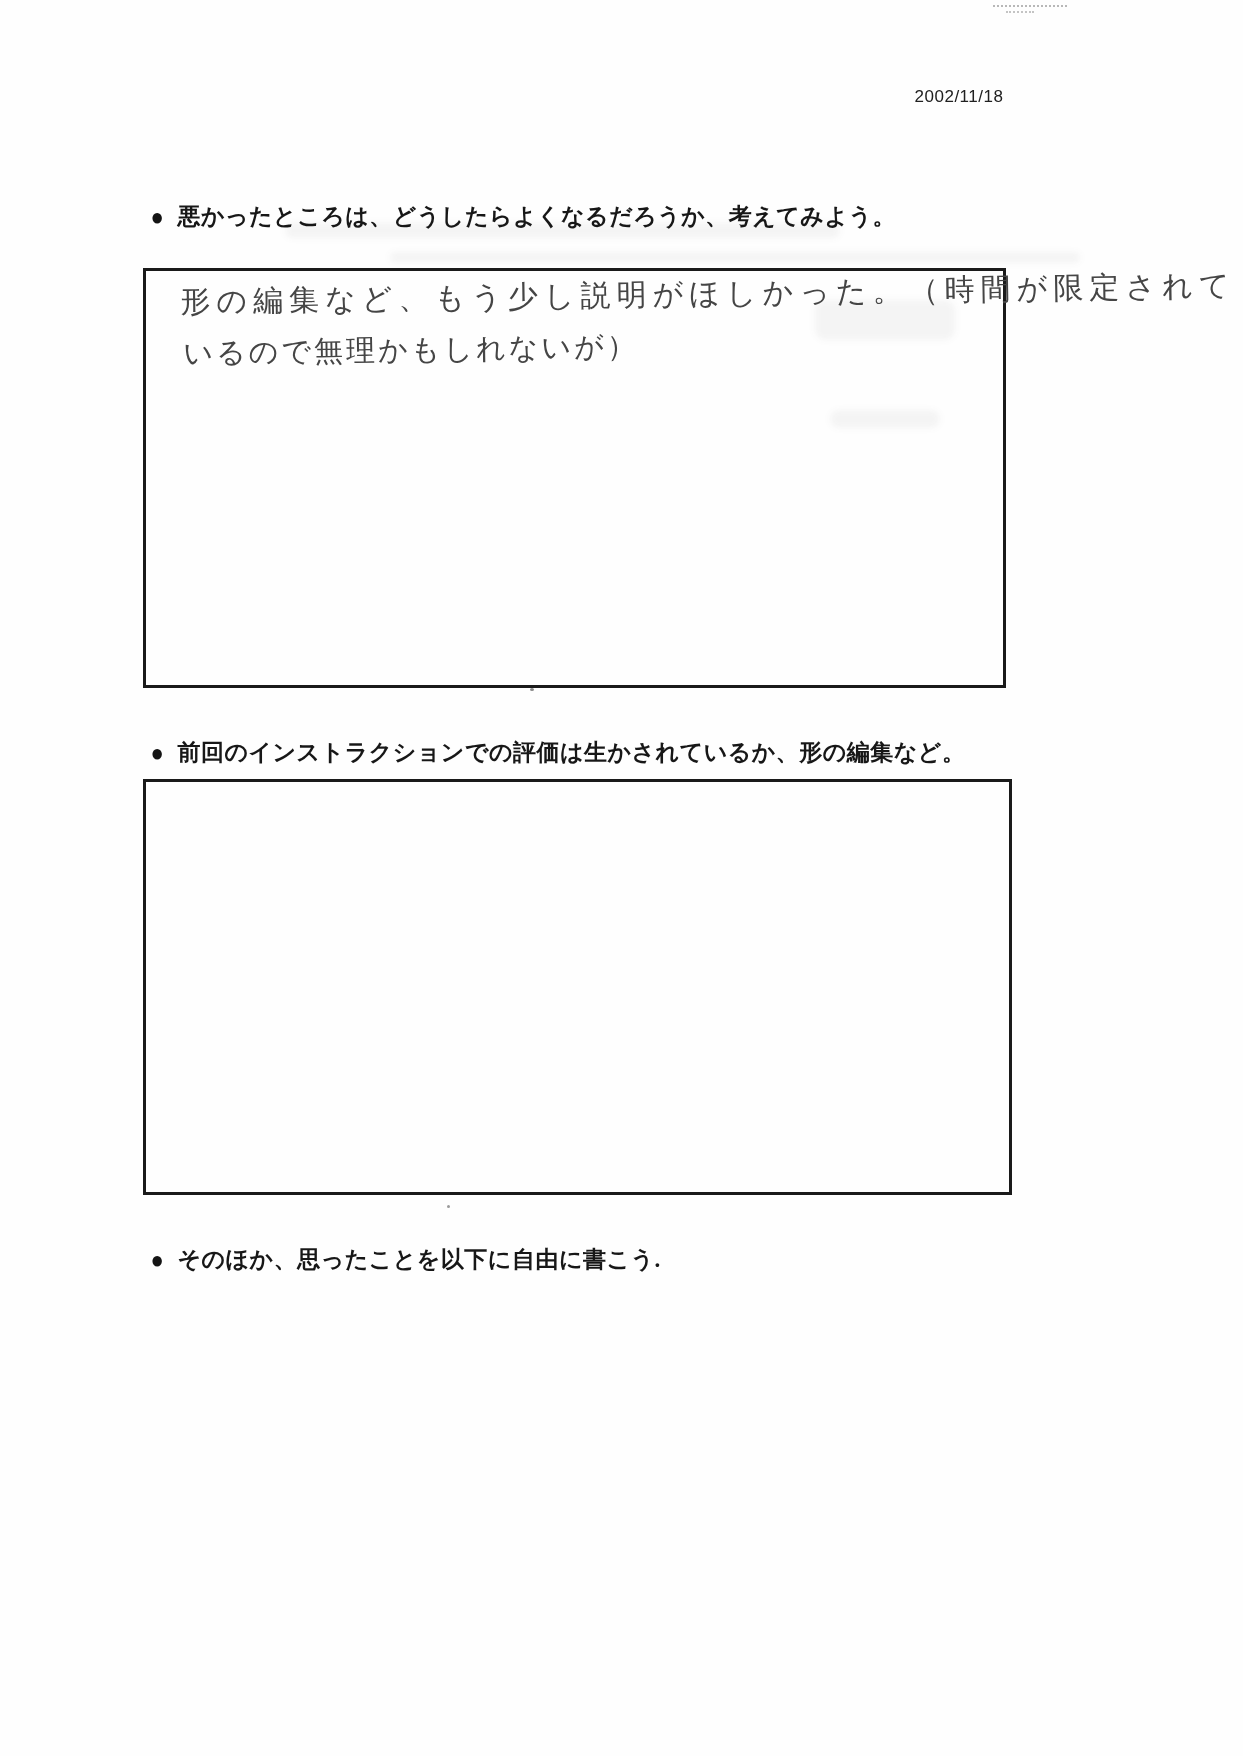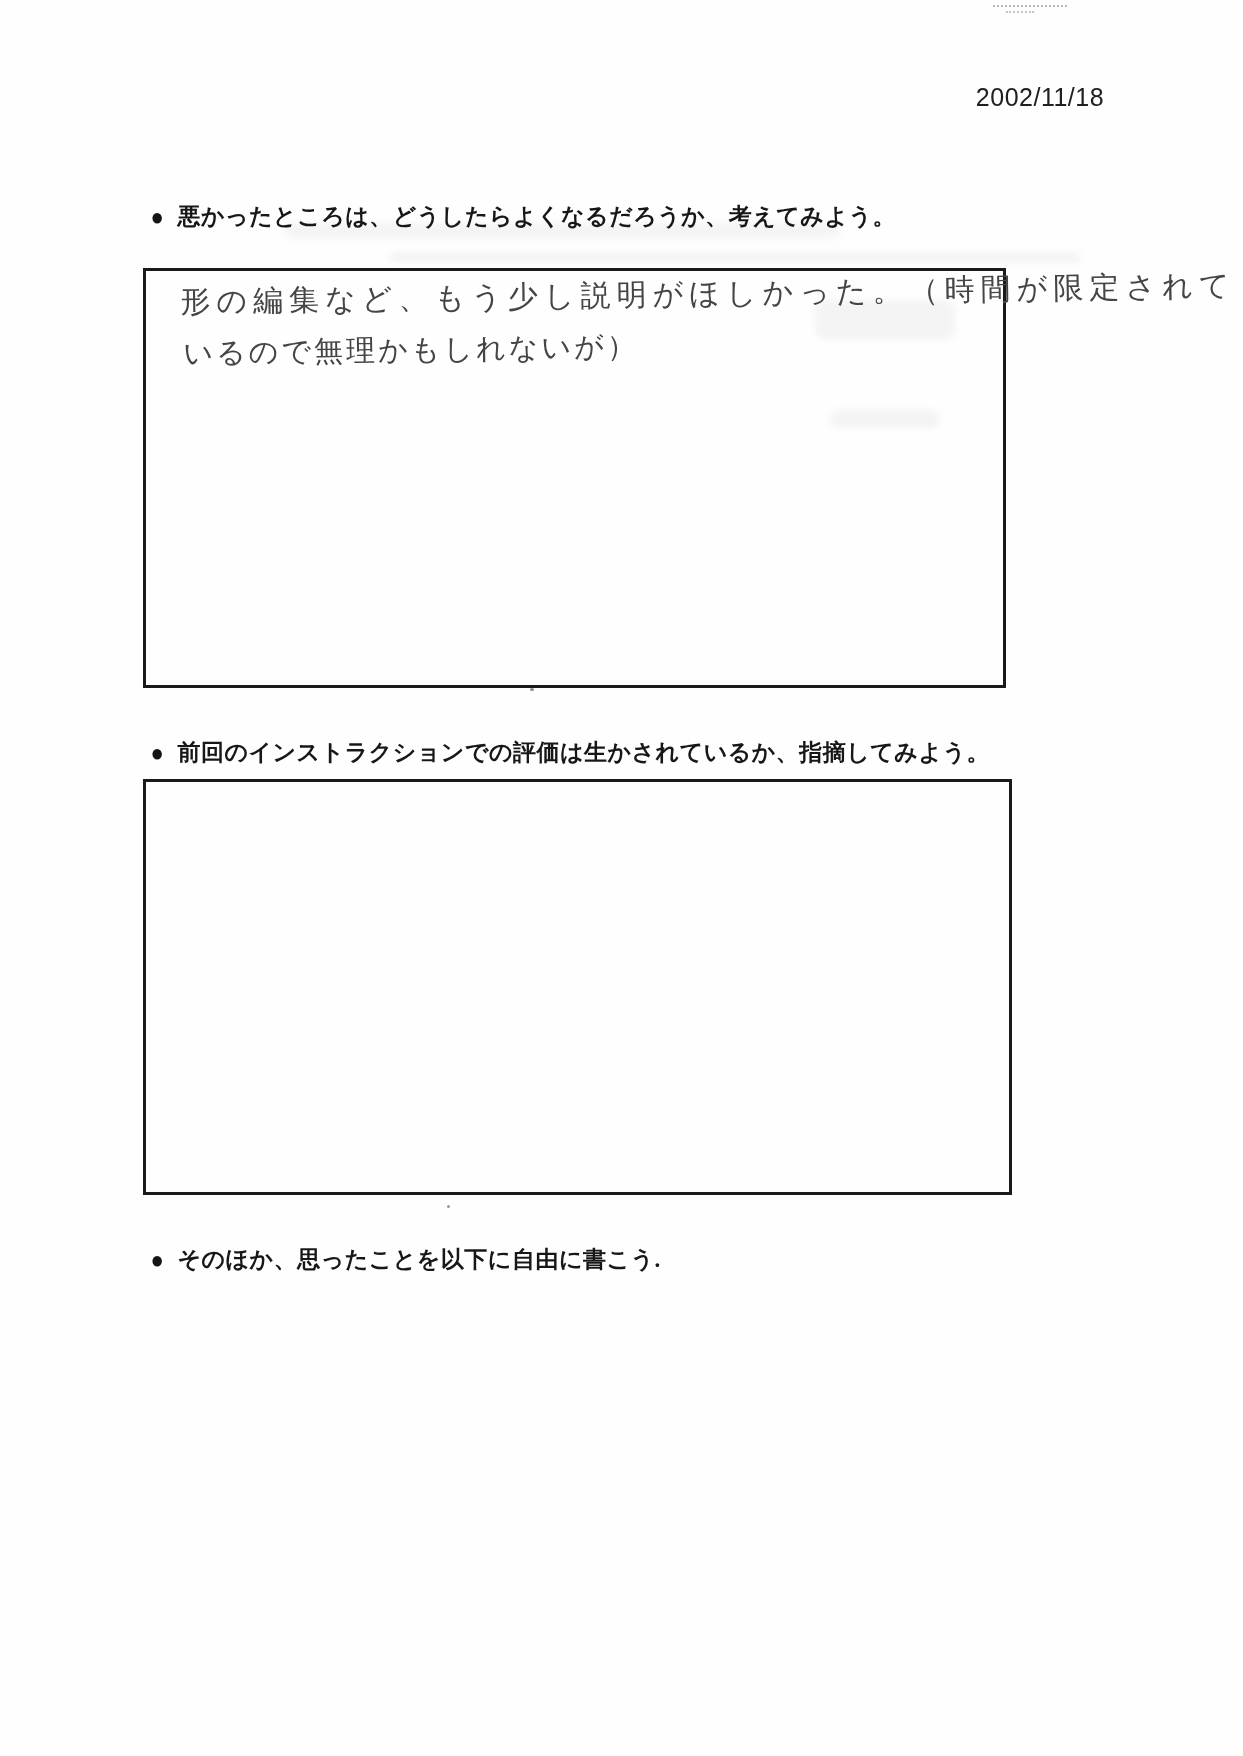--- a/index.html
+++ b/index.html
@@ -11,24 +11,24 @@
     background: #fefefe;
     overflow: hidden;
     font-family: "Liberation Sans", "DejaVu Sans", sans-serif;
     color: #1b1b1b;
   }
 
   
   .header-block {
     position: absolute;
     top: 78px;
-    left: 840px;
+    left: 759px;
     width: 400px;
     text-align: center;
-    font-size: 25px;
+    font-size: 17px;
     line-height: 38px;
     color: #202020;
     letter-spacing: 0.5px;
   }
 
   
   .prompt-row {
     position: absolute;
     left: 150px;
     display: flex;
@@ -118,21 +118,21 @@
     <span class="bullet">●</span>
     <span class="prompt-text">悪かったところは、どうしたらよくなるだろうか、考えてみよう。</span>
   </div>
 
   <div class="answer-box box-1"></div>
   <div class="handwriting hw-line-1">形の編集など、もう少し説明がほしかった。（時間が限定されて</div>
   <div class="handwriting hw-line-2">いるので無理かもしれないが）</div>
 
   <div class="prompt-row row-q2">
     <span class="bullet">●</span>
-    <span class="prompt-text">前回のインストラクションでの評価は生かされているか、指摘してみよう。</span>
+    <span class="prompt-text">前回のインストラクションでの評価は生かされているか、形の編集など。</span>
   </div>
 
   <div class="answer-box box-2"></div>
 
   <div class="prompt-row row-q3">
     <span class="bullet">●</span>
     <span class="prompt-text">そのほか、思ったことを以下に自由に書こう.</span>
   </div>
 
 </div>

